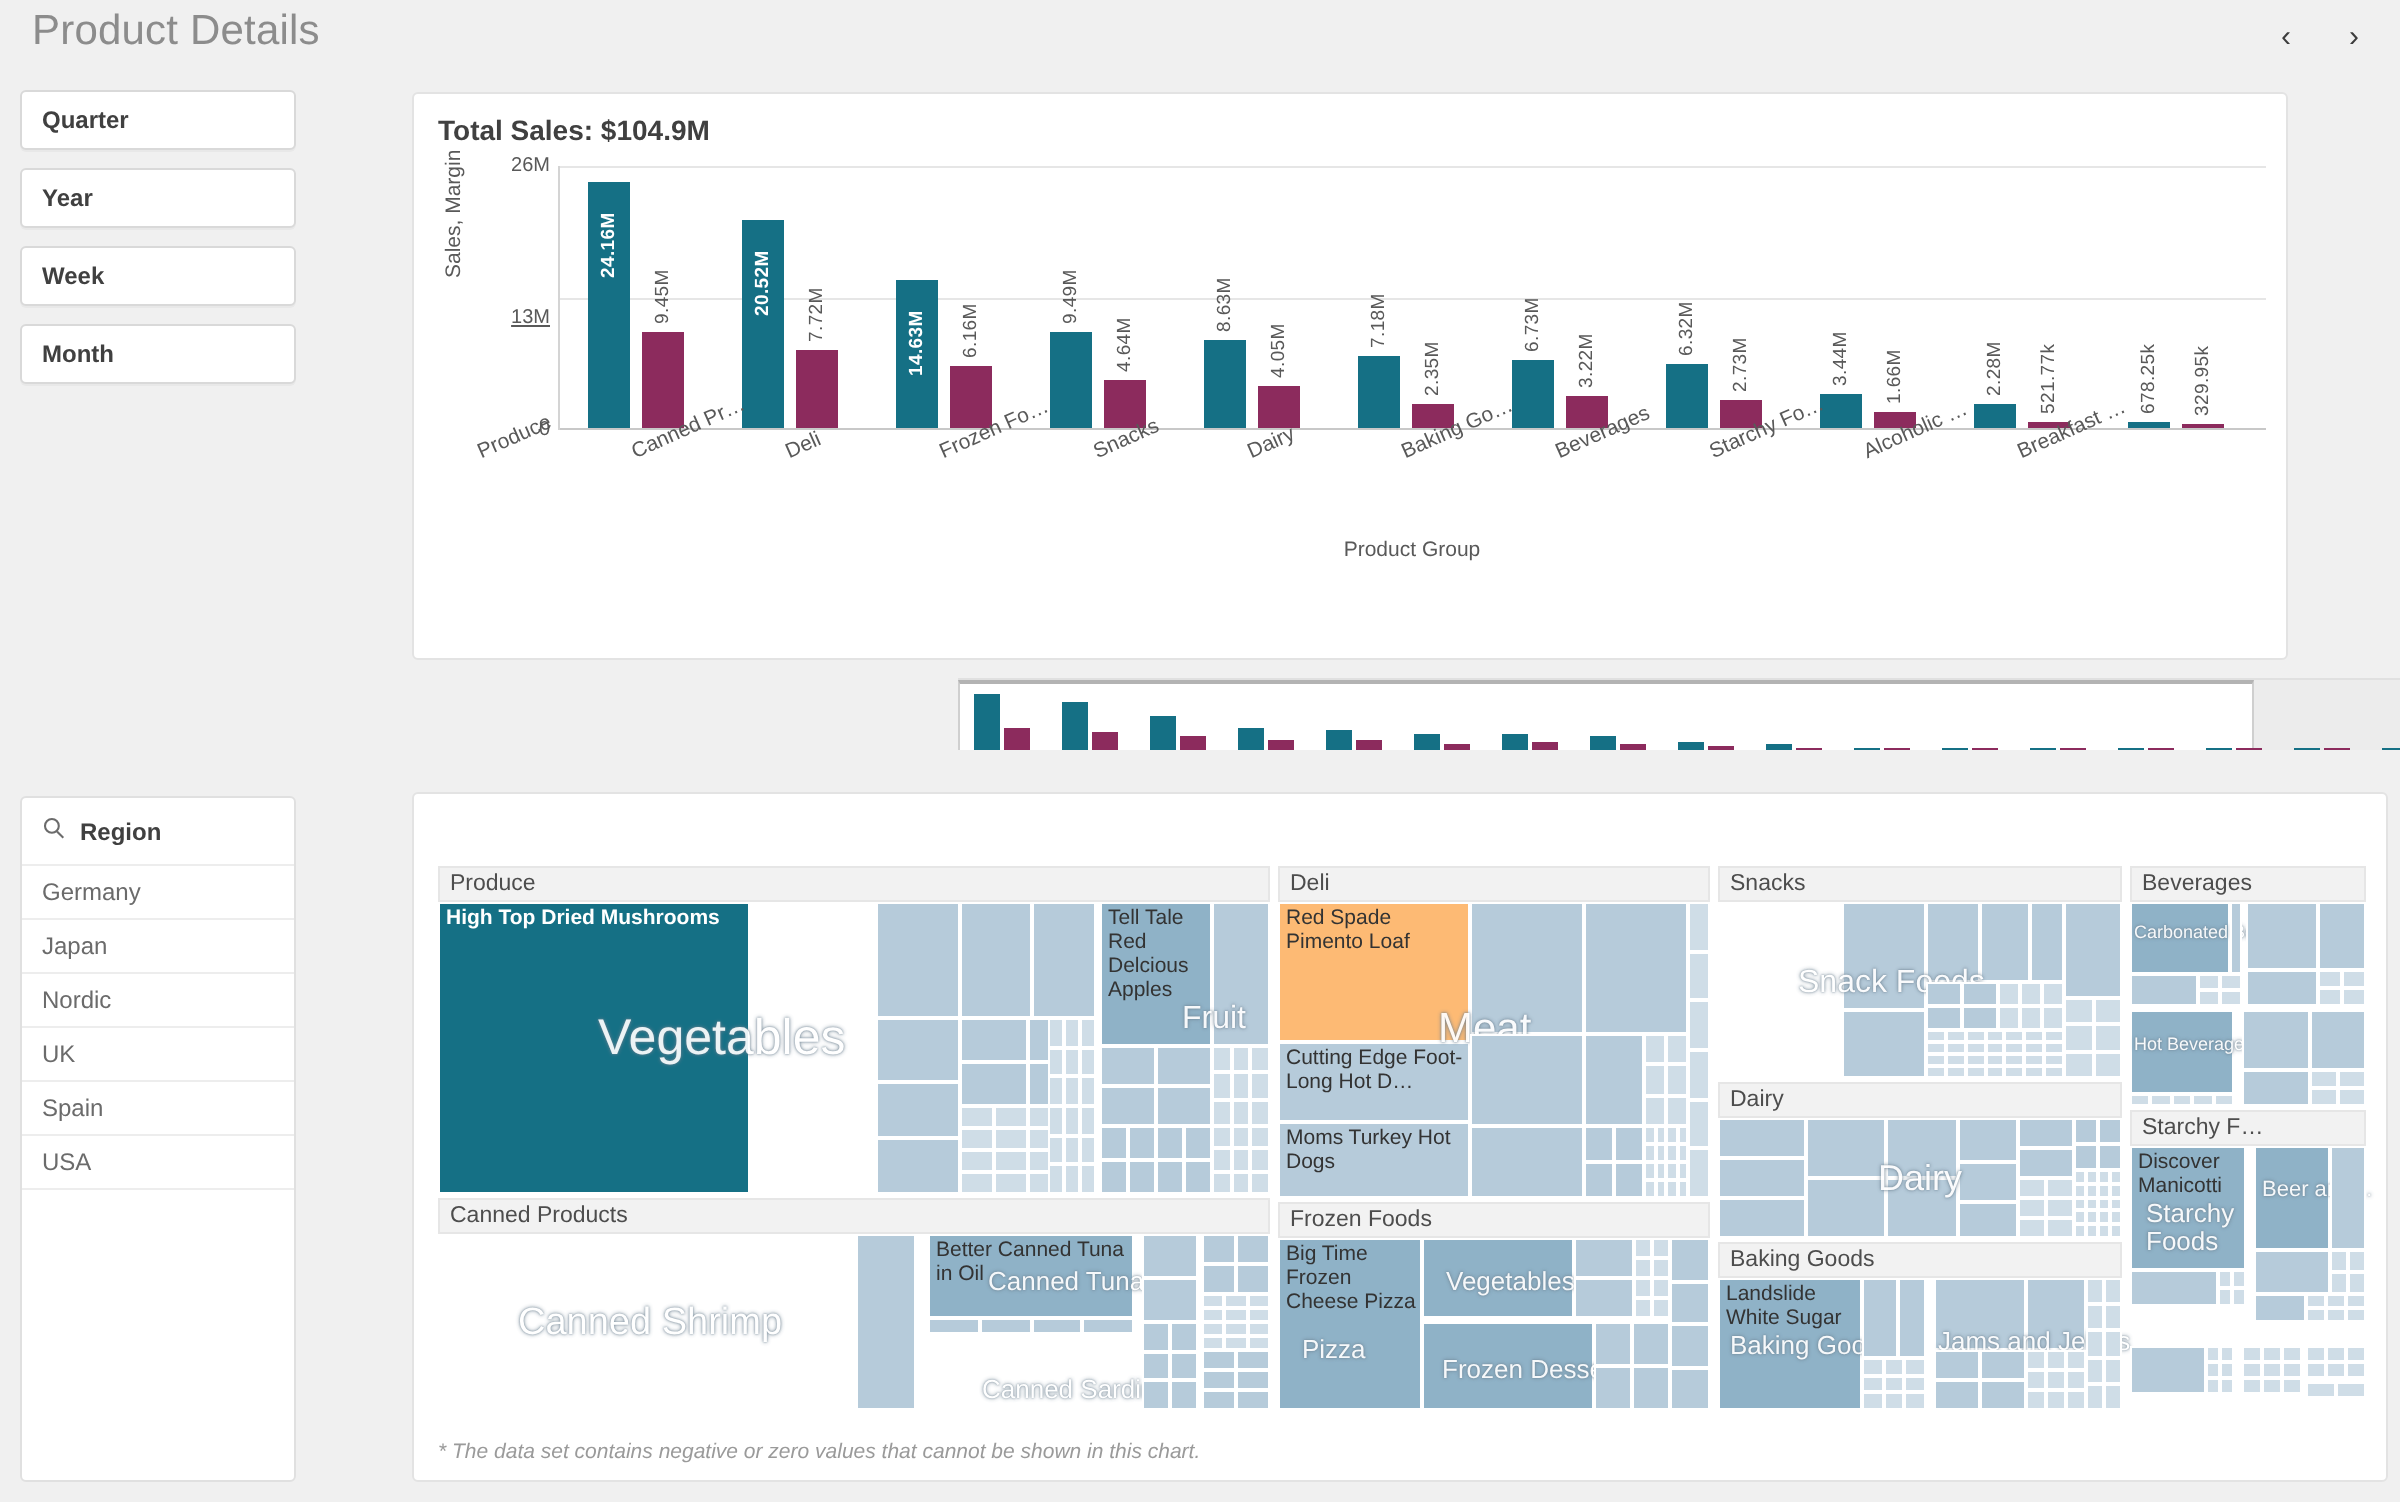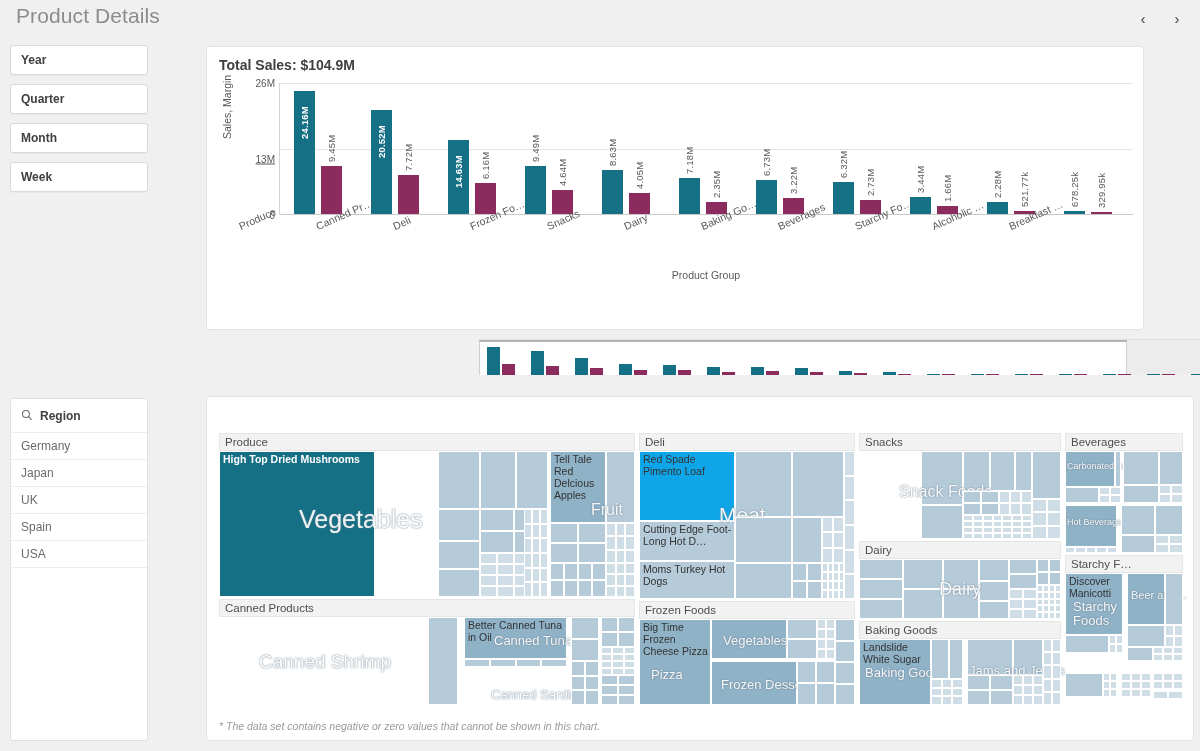--- a/index.html
+++ b/index.html
@@ -161,48 +161,51 @@
 <div id="app-header">
   <div id="page-title">Product Details</div>
   <div class="nav-arrows">
     <button class="nav-arrow">‹</button>
     <button class="nav-arrow">›</button>
   </div>
 </div>
 
 <div id="filter-column">
   <div class="filter-button">
+    <span>Quarter</span>
+  </div>
+  <div class="filter-button">
     <span>Year</span>
   </div>
   <div class="filter-button">
-    <span>Quarter</span>
+    <span>Week</span>
   </div>
   <div class="filter-button">
     <span>Month</span>
-  </div>
-  <div class="filter-button">
-    <span>Week</span>
   </div>
 </div>
 
 <div id="region-panel">
   <div id="region-header">
     <span>
       <svg width="12" height="12" viewBox="0 0 16 16" fill="none" stroke="#6b6b6b" stroke-width="1.4">
         <circle cx="6.6" cy="6.6" r="4.6"></circle>
           <line x1="10" y1="10.3" x2="14.2" y2="14.5"></line>
       </svg>
     </span>
     <span class="title">Region</span>
   </div>
   <div class="region-item">
       <span>Germany</span>
     </div>
   <div class="region-item">
       <span>Japan</span>
+    </div>
+  <div class="region-item">
+      <span>Nordic</span>
     </div>
   <div class="region-item">
       <span>UK</span>
     </div>
   <div class="region-item">
       <span>Spain</span>
     </div>
   <div class="region-item">
       <span>USA</span>
     </div>
@@ -476,21 +479,21 @@
           <div class="tile" style="left: 399px; top: 58px; width: 17px; height: 10px; background: rgb(182, 203, 218);"></div>
           <div class="tile" style="left: 382px; top: 68px; width: 17px; height: 10px; background: rgb(182, 203, 218);"></div>
           <div class="tile" style="left: 399px; top: 68px; width: 17px; height: 10px; background: rgb(182, 203, 218);"></div>
           <div class="tile" style="left: 382px; top: 78px; width: 17px; height: 10px; background: rgb(182, 203, 218);"></div>
           <div class="tile" style="left: 399px; top: 78px; width: 17px; height: 10px; background: rgb(182, 203, 218);"></div>
         </div>
       </div>
       <div class="tm-section" style="left: 420px; top: 0px; width: 216px; height: 166px;">
         <div class="tm-header">Deli</div>
         <div class="tm-content">
-          <div class="tile" style="left: 0px; top: 0px; width: 96px; height: 70px; background: #0ea5e9;">
+          <div class="tile" style="left: 0px; top: 0px; width: 96px; height: 70px; background: #fdba74;">
             <div class="tlabel">Red Spade Pimento Loaf</div>
           </div>
           <div class="tile" style="left: 0px; top: 70px; width: 96px; height: 40px; background: rgb(182, 203, 218);">
             <div class="tlabel">Cutting Edge Foot-Long Hot D…</div>
           </div>
           <div class="tile" style="left: 0px; top: 110px; width: 96px; height: 38px; background: rgb(182, 203, 218);">
             <div class="tlabel">Moms Turkey Hot Dogs</div>
           </div>
           <div class="tile" style="left: 96px; top: 0px; width: 57px; height: 66px; background: rgb(182, 203, 218);"></div>
           <div class="tile" style="left: 153px; top: 0px; width: 52px; height: 66px; background: rgb(182, 203, 218);"></div>

